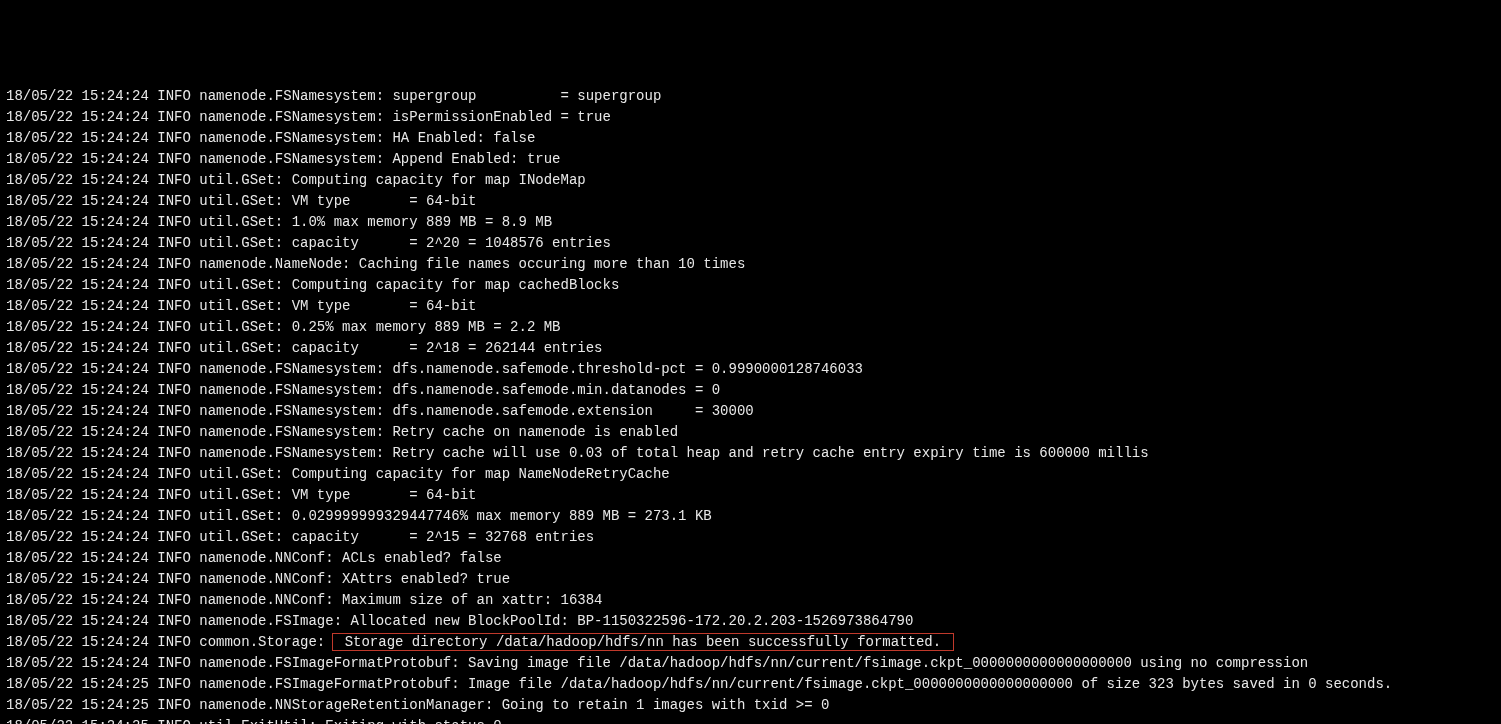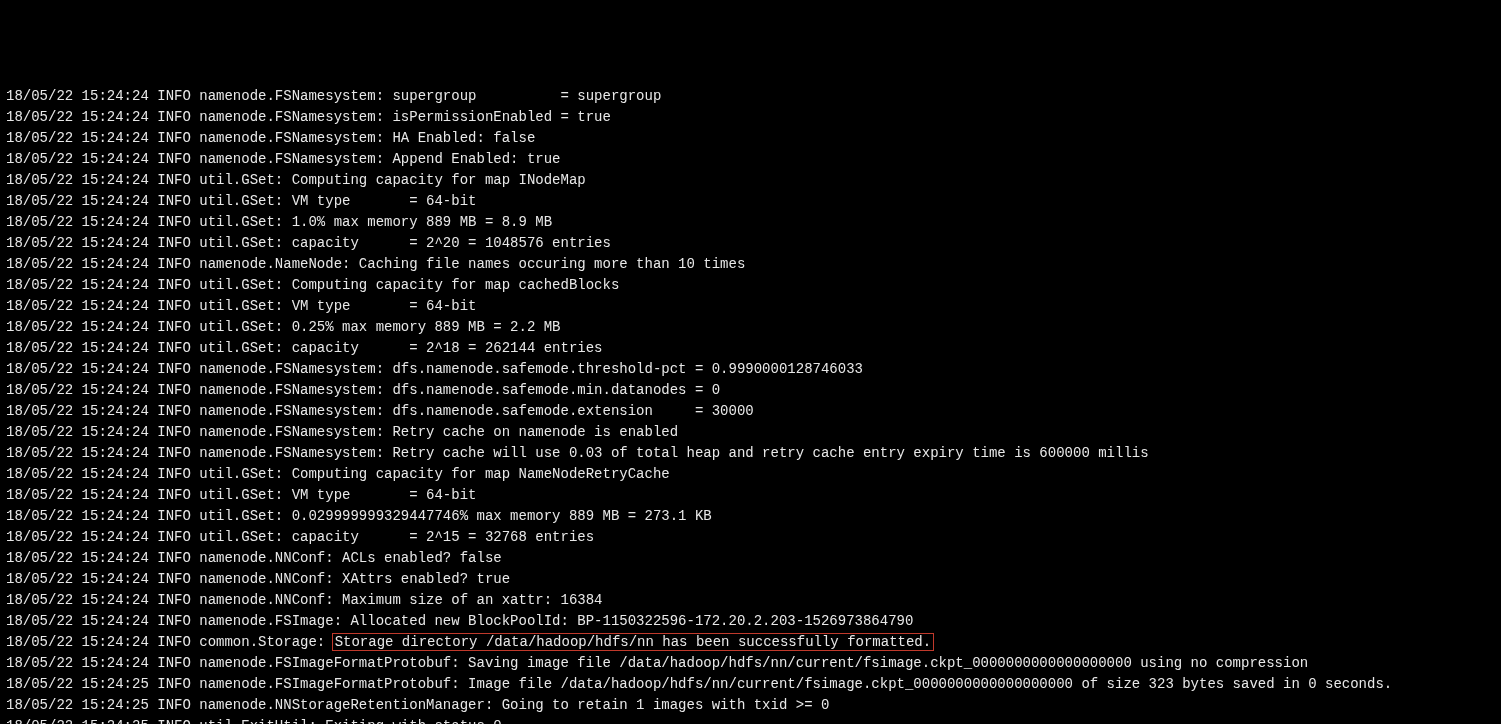--- a/index.html
+++ b/index.html
@@ -9,21 +9,21 @@
       font-family:"Consolas","Courier New",monospace;
       font-size:14px;
       line-height:21px;
       white-space:pre;
       padding:2px 6px;
       overflow-x:auto;
     }
     .line { display:block; }
     .hl {
       border:1px solid #c0392b;
-      padding:0 2px;
+      padding:0 12px;
       margin-left:-2px;
     }
   </style>
 </head>
 <body>
 
 
 
 <div id="terminal"><span class="line">18/05/22 15:24:24 INFO namenode.FSNamesystem: supergroup          = supergroup</span><span class="line">18/05/22 15:24:24 INFO namenode.FSNamesystem: isPermissionEnabled = true</span><span class="line">18/05/22 15:24:24 INFO namenode.FSNamesystem: HA Enabled: false</span><span class="line">18/05/22 15:24:24 INFO namenode.FSNamesystem: Append Enabled: true</span><span class="line">18/05/22 15:24:24 INFO util.GSet: Computing capacity for map INodeMap</span><span class="line">18/05/22 15:24:24 INFO util.GSet: VM type       = 64-bit</span><span class="line">18/05/22 15:24:24 INFO util.GSet: 1.0% max memory 889 MB = 8.9 MB</span><span class="line">18/05/22 15:24:24 INFO util.GSet: capacity      = 2^20 = 1048576 entries</span><span class="line">18/05/22 15:24:24 INFO namenode.NameNode: Caching file names occuring more than 10 times</span><span class="line">18/05/22 15:24:24 INFO util.GSet: Computing capacity for map cachedBlocks</span><span class="line">18/05/22 15:24:24 INFO util.GSet: VM type       = 64-bit</span><span class="line">18/05/22 15:24:24 INFO util.GSet: 0.25% max memory 889 MB = 2.2 MB</span><span class="line">18/05/22 15:24:24 INFO util.GSet: capacity      = 2^18 = 262144 entries</span><span class="line">18/05/22 15:24:24 INFO namenode.FSNamesystem: dfs.namenode.safemode.threshold-pct = 0.9990000128746033</span><span class="line">18/05/22 15:24:24 INFO namenode.FSNamesystem: dfs.namenode.safemode.min.datanodes = 0</span><span class="line">18/05/22 15:24:24 INFO namenode.FSNamesystem: dfs.namenode.safemode.extension     = 30000</span><span class="line">18/05/22 15:24:24 INFO namenode.FSNamesystem: Retry cache on namenode is enabled</span><span class="line">18/05/22 15:24:24 INFO namenode.FSNamesystem: Retry cache will use 0.03 of total heap and retry cache entry expiry time is 600000 millis</span><span class="line">18/05/22 15:24:24 INFO util.GSet: Computing capacity for map NameNodeRetryCache</span><span class="line">18/05/22 15:24:24 INFO util.GSet: VM type       = 64-bit</span><span class="line">18/05/22 15:24:24 INFO util.GSet: 0.029999999329447746% max memory 889 MB = 273.1 KB</span><span class="line">18/05/22 15:24:24 INFO util.GSet: capacity      = 2^15 = 32768 entries</span><span class="line">18/05/22 15:24:24 INFO namenode.NNConf: ACLs enabled? false</span><span class="line">18/05/22 15:24:24 INFO namenode.NNConf: XAttrs enabled? true</span><span class="line">18/05/22 15:24:24 INFO namenode.NNConf: Maximum size of an xattr: 16384</span><span class="line">18/05/22 15:24:24 INFO namenode.FSImage: Allocated new BlockPoolId: BP-1150322596-172.20.2.203-1526973864790</span><span class="line"><span>18/05/22 15:24:24 INFO common.Storage: </span><span class="hl">Storage directory /data/hadoop/hdfs/nn has been successfully formatted.</span></span><span class="line">18/05/22 15:24:24 INFO namenode.FSImageFormatProtobuf: Saving image file /data/hadoop/hdfs/nn/current/fsimage.ckpt_0000000000000000000 using no compression</span><span class="line">18/05/22 15:24:25 INFO namenode.FSImageFormatProtobuf: Image file /data/hadoop/hdfs/nn/current/fsimage.ckpt_0000000000000000000 of size 323 bytes saved in 0 seconds.</span><span class="line">18/05/22 15:24:25 INFO namenode.NNStorageRetentionManager: Going to retain 1 images with txid &gt;= 0</span><span class="line">18/05/22 15:24:25 INFO util.ExitUtil: Exiting with status 0</span></div>
 

